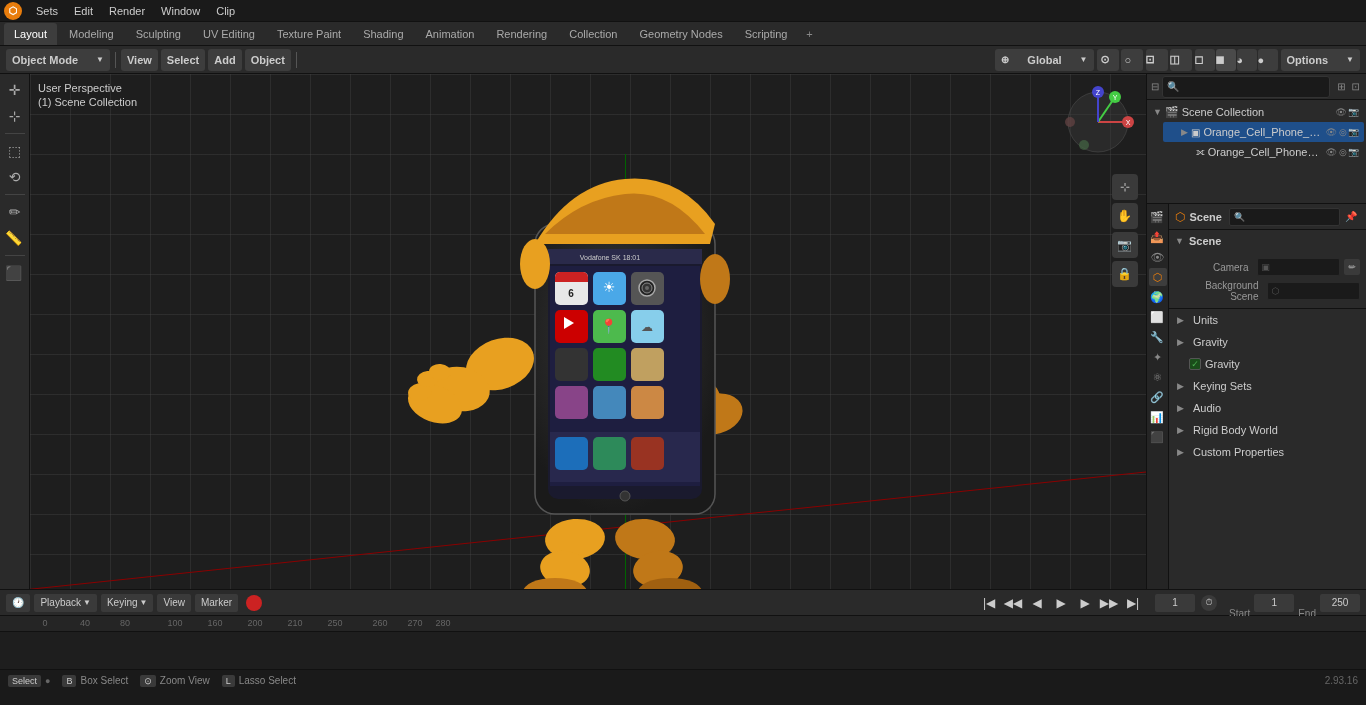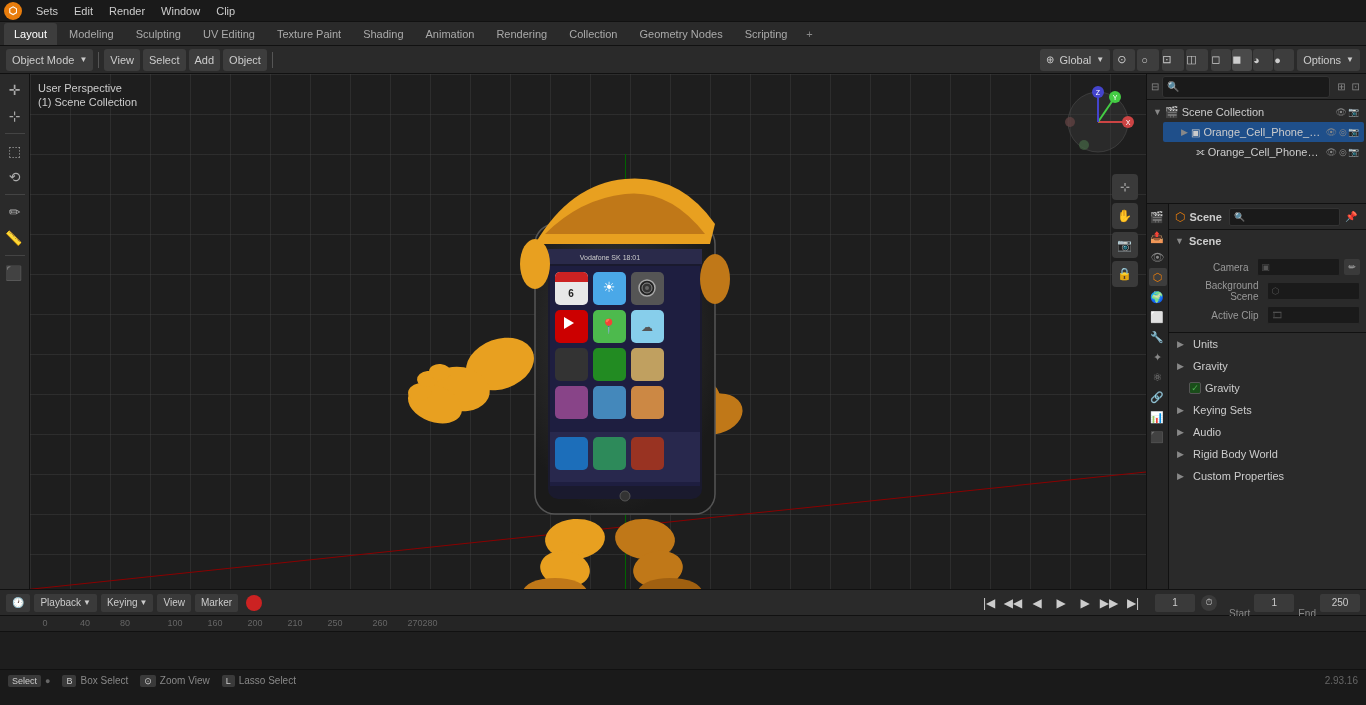--- a/index.html
+++ b/index.html
@@ -114,21 +114,22 @@
       height: 22px;
       padding: 0 6px;
       background: #3d3d3d;
       border: none;
       border-radius: 3px;
       color: #ccc;
       font-size: 11px;
       cursor: pointer;
       display: flex;
       align-items: center;
-      gap: 5px;
+      gap: 18px;
+      font-weight: bold;
     }
     .header-divider {
       width: 1px;
       height: 16px;
       background: #555;
       margin: 0 2px;
     }
 
     
     .viewport-area {
@@ -889,26 +890,20 @@
               <div class="prop-edit-btn">✏</div>
             </div>
 
             <div class="prop-row">
               <span class="prop-label">Background Scene</span>
               <div class="prop-val-box">
                 <span style="font-size:9px;color:#555;">⬡</span>
               </div>
             </div>
 
-            <div class="prop-row">
-              <span class="prop-label">Active Clip</span>
-              <div class="prop-val-box">
-                <span style="font-size:9px;color:#555;">🎞</span>
-              </div>
-            </div>
           </div>
         </div>
 
         <div class="collapse-row">
           <span class="collapse-arrow">▶</span>
           <span class="collapse-label">Units</span>
         </div>
 
         <div class="collapse-row">
           <span class="collapse-arrow">▶</span>
@@ -996,21 +991,21 @@
       <div class="tl-number" style="left:85px;">40</div>
       <div class="tl-number" style="left:125px;">80</div>
       <div class="tl-number" style="left:175px;">100</div>
       <div class="tl-number" style="left:215px;">160</div>
       <div class="tl-number" style="left:255px;">200</div>
       <div class="tl-number" style="left:295px;">210</div>
       <div class="tl-number" style="left:335px;">250</div>
 
       <div class="tl-number" style="left:380px;">260</div>
       <div class="tl-number" style="left:415px;">270</div>
-      <div class="tl-number" style="left:430px;">280</div>
+      <div class="tl-number" style="left:443px;">280</div>
     </div>
     <div class="timeline-track" style="background:#1e1e1e;"></div>
   </div>
 </div>
 
 <div class="status-bar">
   <div class="status-item">
     <span class="status-key">Select</span>
     <span style="font-size:9px;color:#666;">●</span>
   </div>

